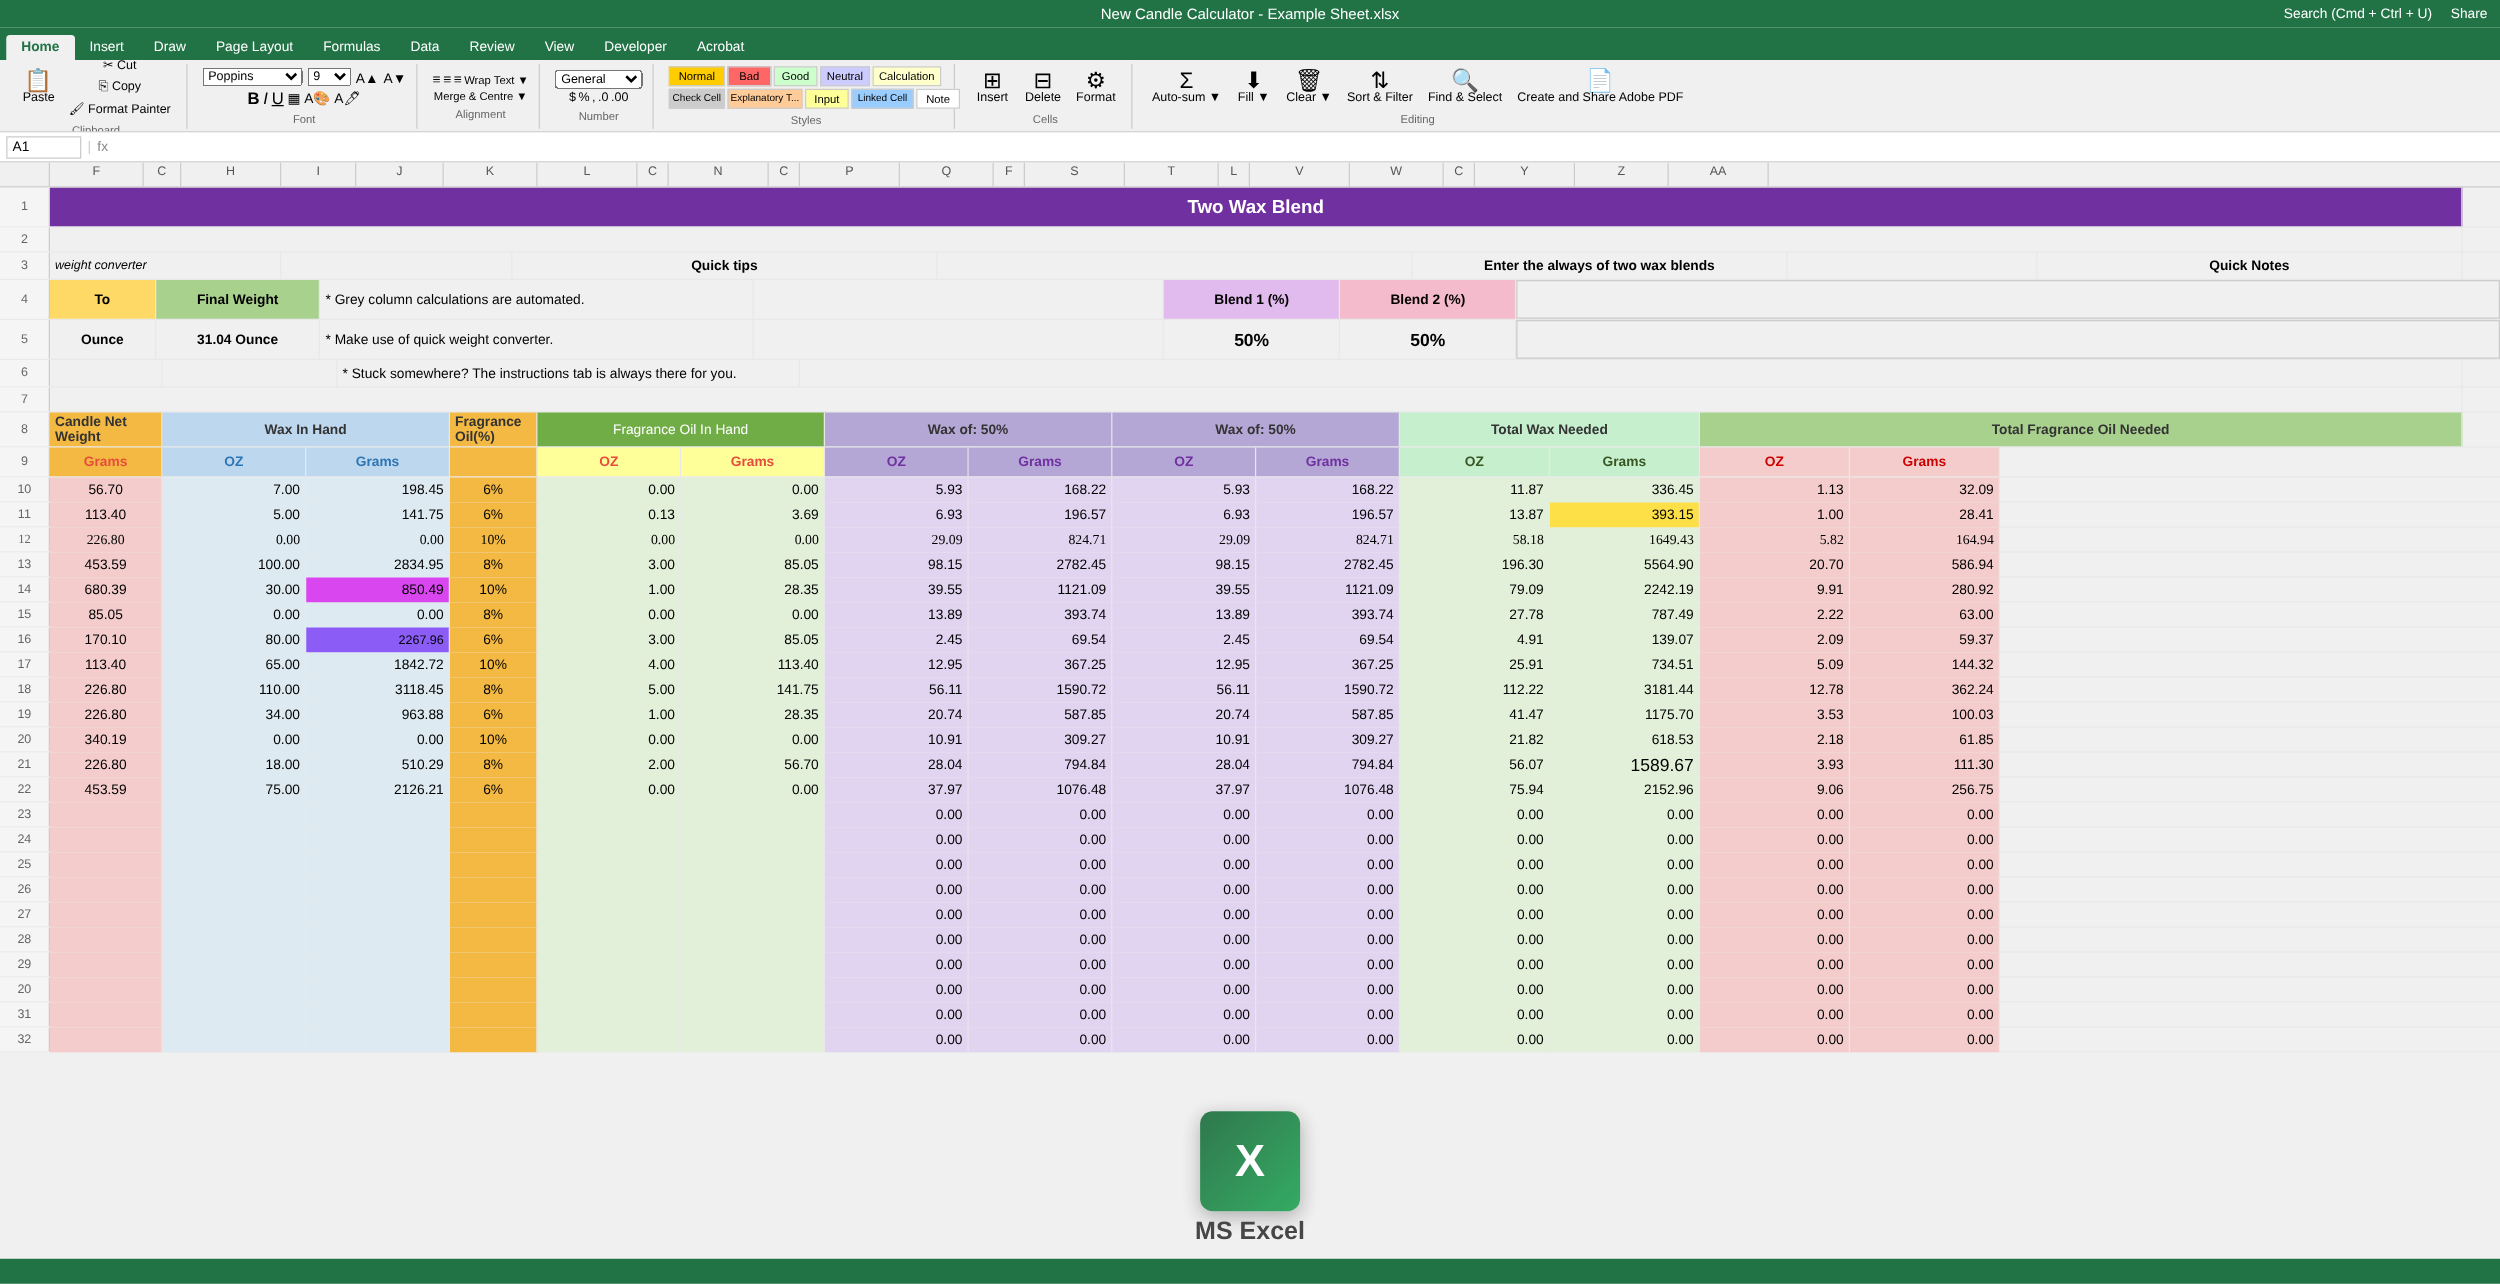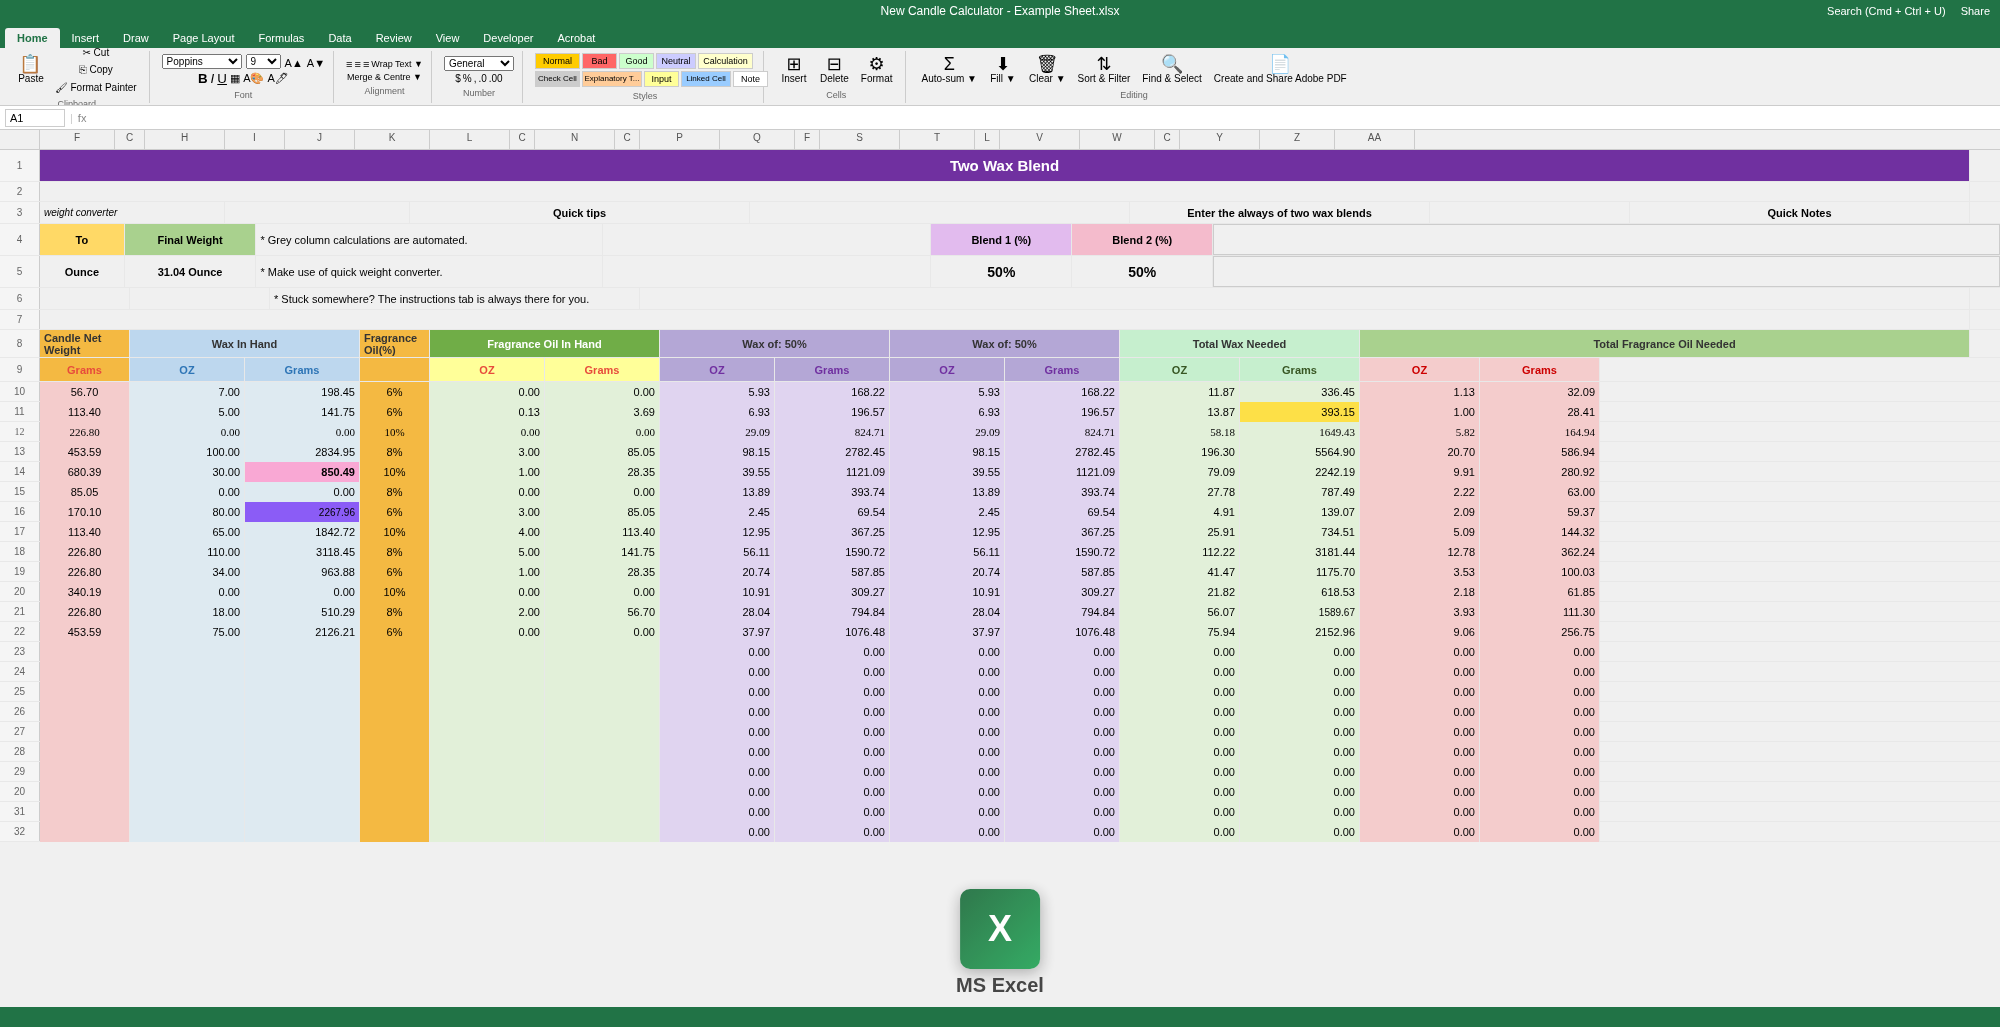--- a/index.html
+++ b/index.html
@@ -169,21 +169,21 @@
       overflow: hidden;
       display: flex;
       align-items: center;
       font-size: 11px;
       min-height: 20px;
     }
     .cell.center { justify-content: center; }
     .cell.right { justify-content: flex-end; }
     .header-blue { background: #bdd7ee; color: #333; font-weight: bold; justify-content: center; }
     .header-orange { background: #f4b942; color: #333; font-weight: bold; justify-content: center; }
-    .header-teal { background: #70ad47; color: white; font-weight: bold; justify-content: center; }
+    .header-teal { background: #70ad47; color: white; font-weight: normal; justify-content: center; }
     .header-lavender { background: #b4a7d6; color: #333; font-weight: bold; justify-content: center; }
     .header-green { background: #c6efce; color: #333; font-weight: bold; justify-content: center; }
     .sub-orange { background: #f4b942; color: #e74c3c; font-weight: bold; justify-content: center; }
     .sub-blue { background: #bdd7ee; color: #2e75b6; font-weight: bold; justify-content: center; }
     .sub-lavender { background: #b4a7d6; color: #7030a0; font-weight: bold; justify-content: center; }
     .sub-yellow { background: #ffff99; color: #e74c3c; font-weight: bold; justify-content: center; }
     .sub-green { background: #c6efce; color: #375623; font-weight: bold; justify-content: center; }
     .sub-salmon { background: #f4cccc; color: #cc0000; font-weight: bold; justify-content: center; }
 
     .merged-title {
@@ -616,21 +616,21 @@
           <div class="cell right" style="width:115px;background:#e0d4f0;font-size:11px;">2782.45</div>
           <div class="cell right" style="width:120px;background:#e2f0d9;font-size:11px;">196.30</div>
           <div class="cell right" style="width:120px;background:#e2f0d9;font-size:11px;">5564.90</div>
           <div class="cell right" style="width:120px;background:#f4cccc;font-size:11px;">20.70</div>
           <div class="cell right" style="width:120px;background:#f4cccc;font-size:11px;">586.94</div>
         </div>
         <div class="sheet-row" style="height: 20px;">
           <div class="row-num">14</div>
           <div class="cell center" style="width:90px;background:#f4cccc;font-size:11px;">680.39</div>
           <div class="cell right" style="width:115px;background:#deeaf1;font-size:11px;">30.00</div>
-          <div class="cell right" style="width:115px;background:#f9a8d4;font-size:11px;font-weight:bold;">850.49</div>
+          <div class="cell right" style="width:115px;background:#d946ef;font-size:11px;">850.49</div>
           <div class="cell center" style="width:70px;background:#f4b942;font-size:11px;">10%</div>
           <div class="cell right" style="width:115px;background:#e2f0d9;font-size:11px;">1.00</div>
           <div class="cell right" style="width:115px;background:#e2f0d9;font-size:11px;">28.35</div>
           <div class="cell right" style="width:115px;background:#e0d4f0;font-size:11px;">39.55</div>
           <div class="cell right" style="width:115px;background:#e0d4f0;font-size:11px;">1121.09</div>
           <div class="cell right" style="width:115px;background:#e0d4f0;font-size:11px;">39.55</div>
           <div class="cell right" style="width:115px;background:#e0d4f0;font-size:11px;">1121.09</div>
           <div class="cell right" style="width:120px;background:#e2f0d9;font-size:11px;">79.09</div>
           <div class="cell right" style="width:120px;background:#e2f0d9;font-size:11px;">2242.19</div>
           <div class="cell right" style="width:120px;background:#f4cccc;font-size:11px;">9.91</div>
@@ -744,21 +744,21 @@
           <div class="cell right" style="width:115px;background:#deeaf1;font-size:11px;">18.00</div>
           <div class="cell right" style="width:115px;background:#deeaf1;font-size:11px;">510.29</div>
           <div class="cell center" style="width:70px;background:#f4b942;font-size:11px;">8%</div>
           <div class="cell right" style="width:115px;background:#e2f0d9;font-size:11px;">2.00</div>
           <div class="cell right" style="width:115px;background:#e2f0d9;font-size:11px;">56.70</div>
           <div class="cell right" style="width:115px;background:#e0d4f0;font-size:11px;">28.04</div>
           <div class="cell right" style="width:115px;background:#e0d4f0;font-size:11px;">794.84</div>
           <div class="cell right" style="width:115px;background:#e0d4f0;font-size:11px;">28.04</div>
           <div class="cell right" style="width:115px;background:#e0d4f0;font-size:11px;">794.84</div>
           <div class="cell right" style="width:120px;background:#e2f0d9;font-size:11px;">56.07</div>
-          <div class="cell right" style="width:120px;background:#e2f0d9;font-size:10px;">1589.67</div>
+          <div class="cell right" style="width:120px;background:#e2f0d9;font-size:14px;">1589.67</div>
           <div class="cell right" style="width:120px;background:#f4cccc;font-size:11px;">3.93</div>
           <div class="cell right" style="width:120px;background:#f4cccc;font-size:11px;">111.30</div>
         </div>
         <div class="sheet-row" style="height: 20px;">
           <div class="row-num">22</div>
           <div class="cell center" style="width:90px;background:#f4cccc;font-size:11px;">453.59</div>
           <div class="cell right" style="width:115px;background:#deeaf1;font-size:11px;">75.00</div>
           <div class="cell right" style="width:115px;background:#deeaf1;font-size:11px;">2126.21</div>
           <div class="cell center" style="width:70px;background:#f4b942;font-size:11px;">6%</div>
           <div class="cell right" style="width:115px;background:#e2f0d9;font-size:11px;">0.00</div>

